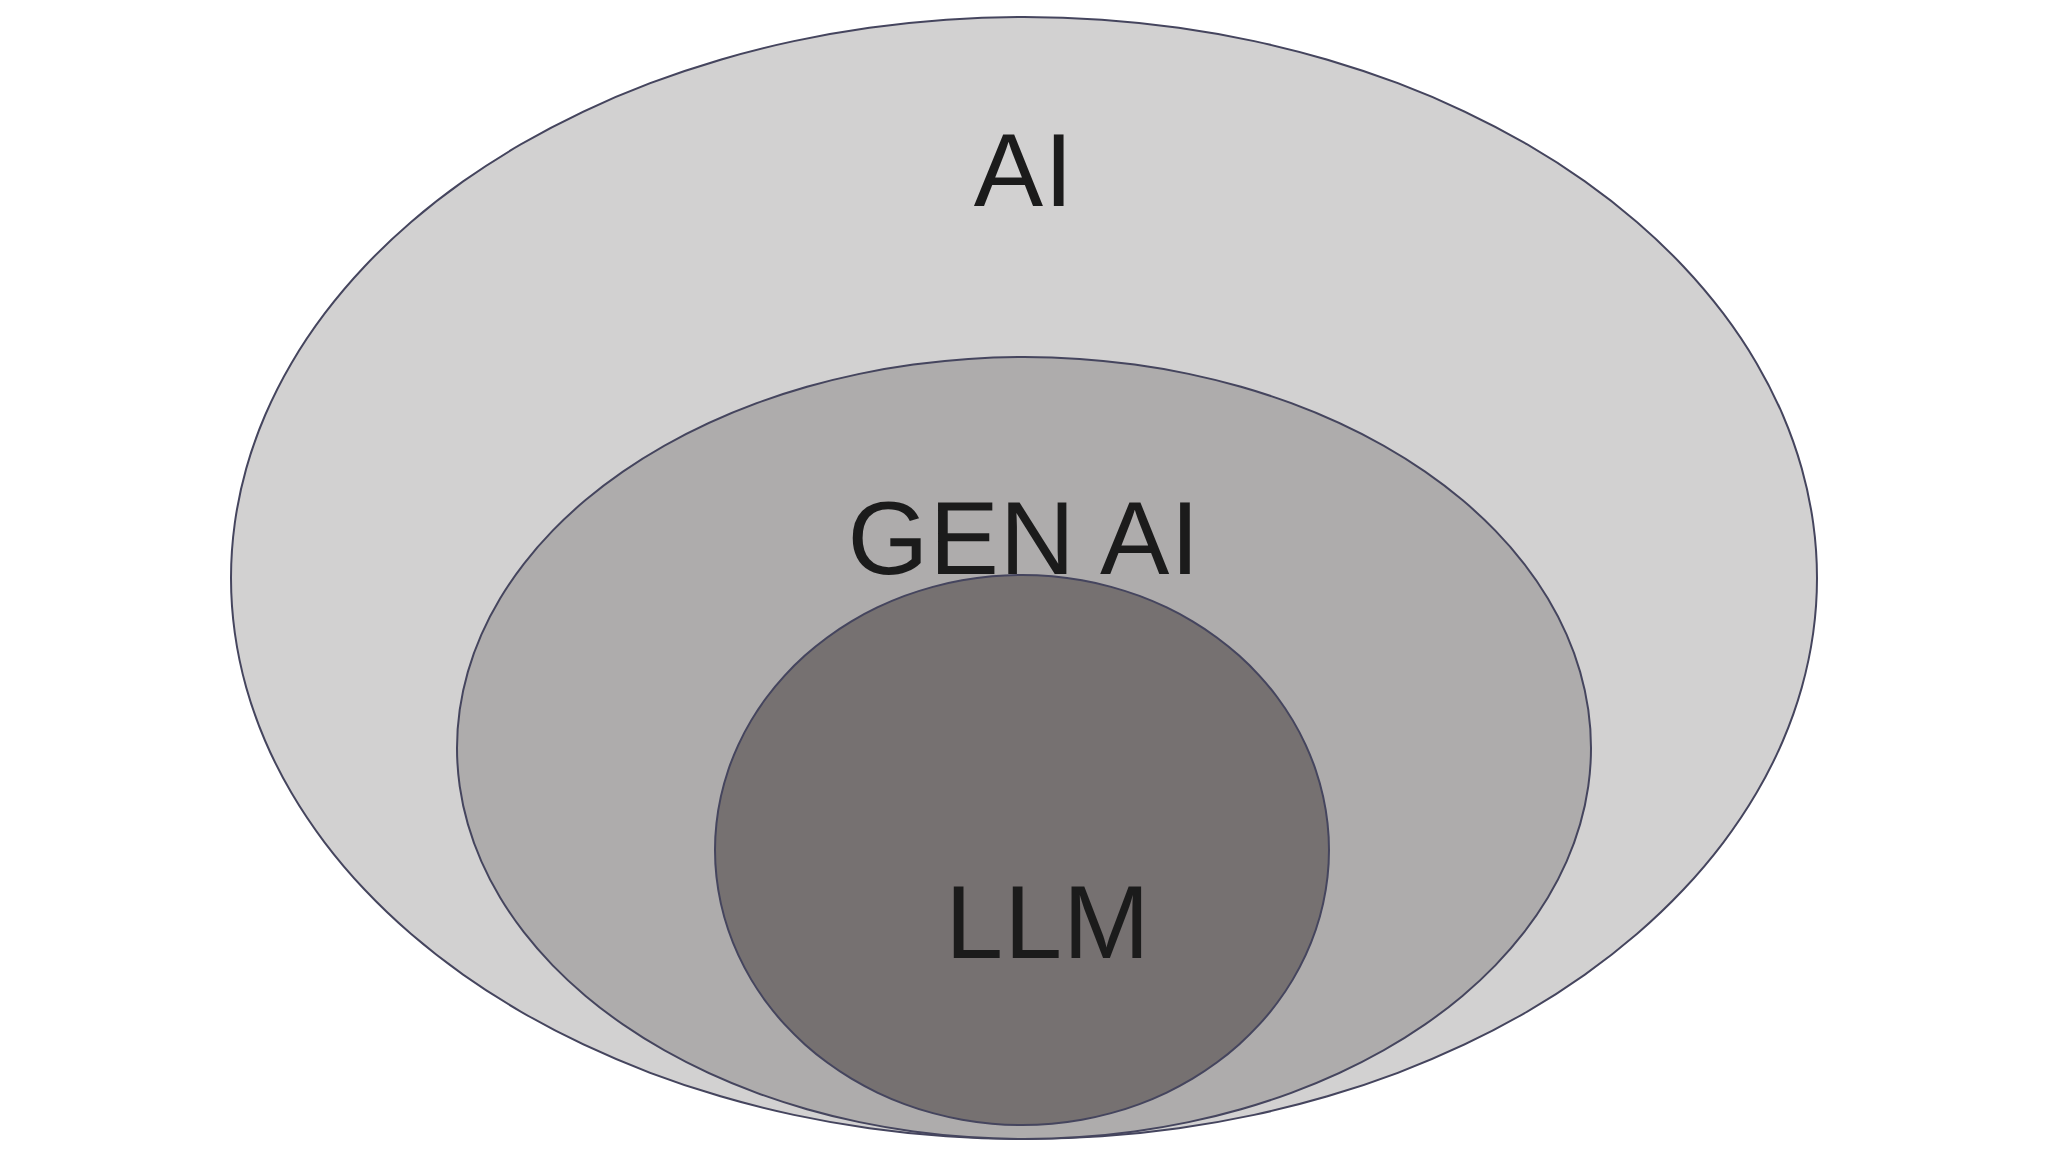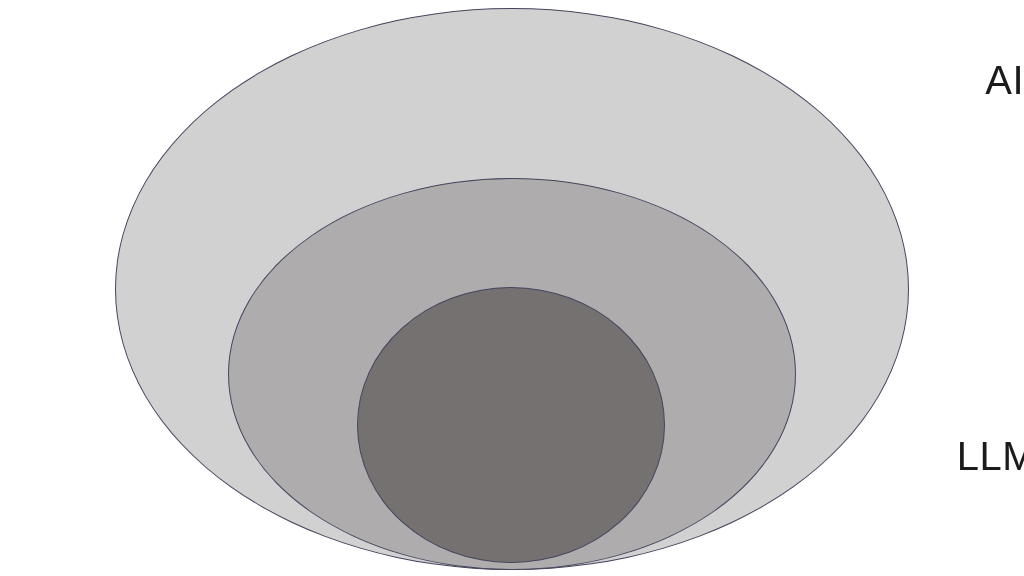--- a/index.html
+++ b/index.html
@@ -42,22 +42,22 @@
     left: 357px;
     top: 287px;
     width: 308px;
     height: 276px;
     background: #767171;
   }
   .label {
     position: absolute;
     left: 0;
     width: 1024px;
-    text-align: right;
-    font-size: 40px;
+    text-align: center;
+    font-size: 52px;
     line-height: 1;
     color: #1b1b1b;
     letter-spacing: 0.5px;
     user-select: none;
   }
   .label-ai   { top: 60px; }
   .label-genai{ top: 244px; }
   .label-llm  { top: 436px; }
 </style>
 </head>
@@ -66,16 +66,17 @@
 <div class="canvas">
 
   <div class="ellipse ellipse-outer" style="background-color: rgb(210, 209, 209); border-color: rgb(69, 69, 94);"></div>
 
   <div class="ellipse ellipse-middle" style="background-color: rgb(174, 172, 172); border-color: rgb(69, 69, 94);"></div>
 
   <div class="ellipse ellipse-inner" style="background-color: rgb(118, 113, 113); border-color: rgb(69, 69, 94);"></div>
 
   <div class="label label-ai" style="color: rgb(27, 27, 27);">AI</div>
 
+  <div class="label label-genai" style="color: rgb(27, 27, 27);">GEN AI</div>
 
   <div class="label label-llm" style="color: rgb(27, 27, 27); margin-left: 12px;">LLM</div>
 
 </div>
 
 </body></html>

